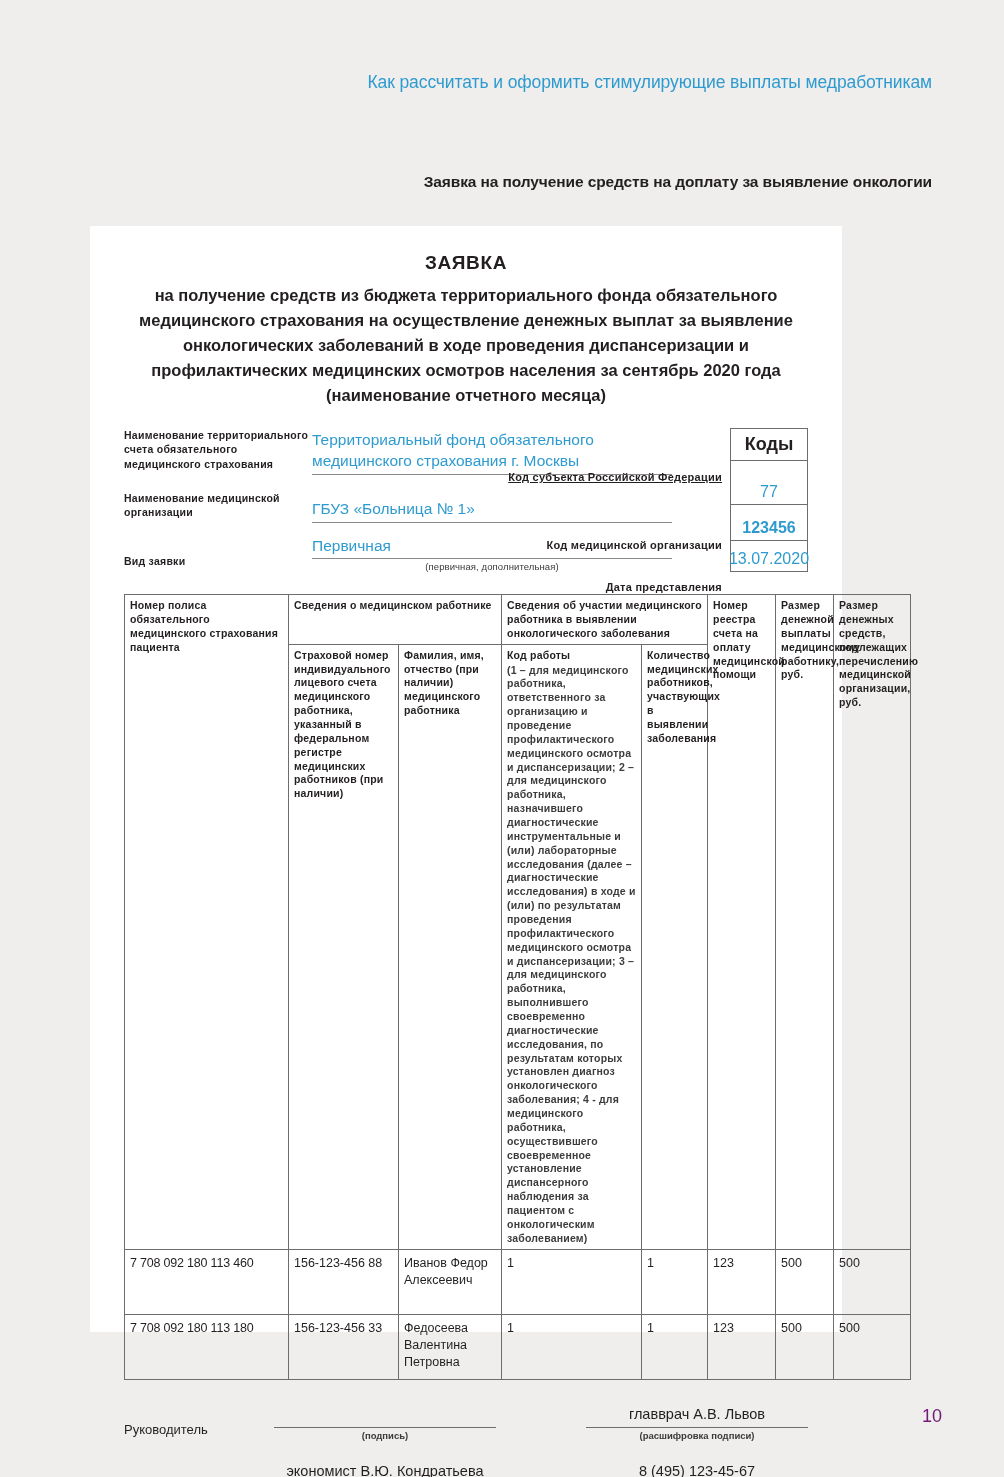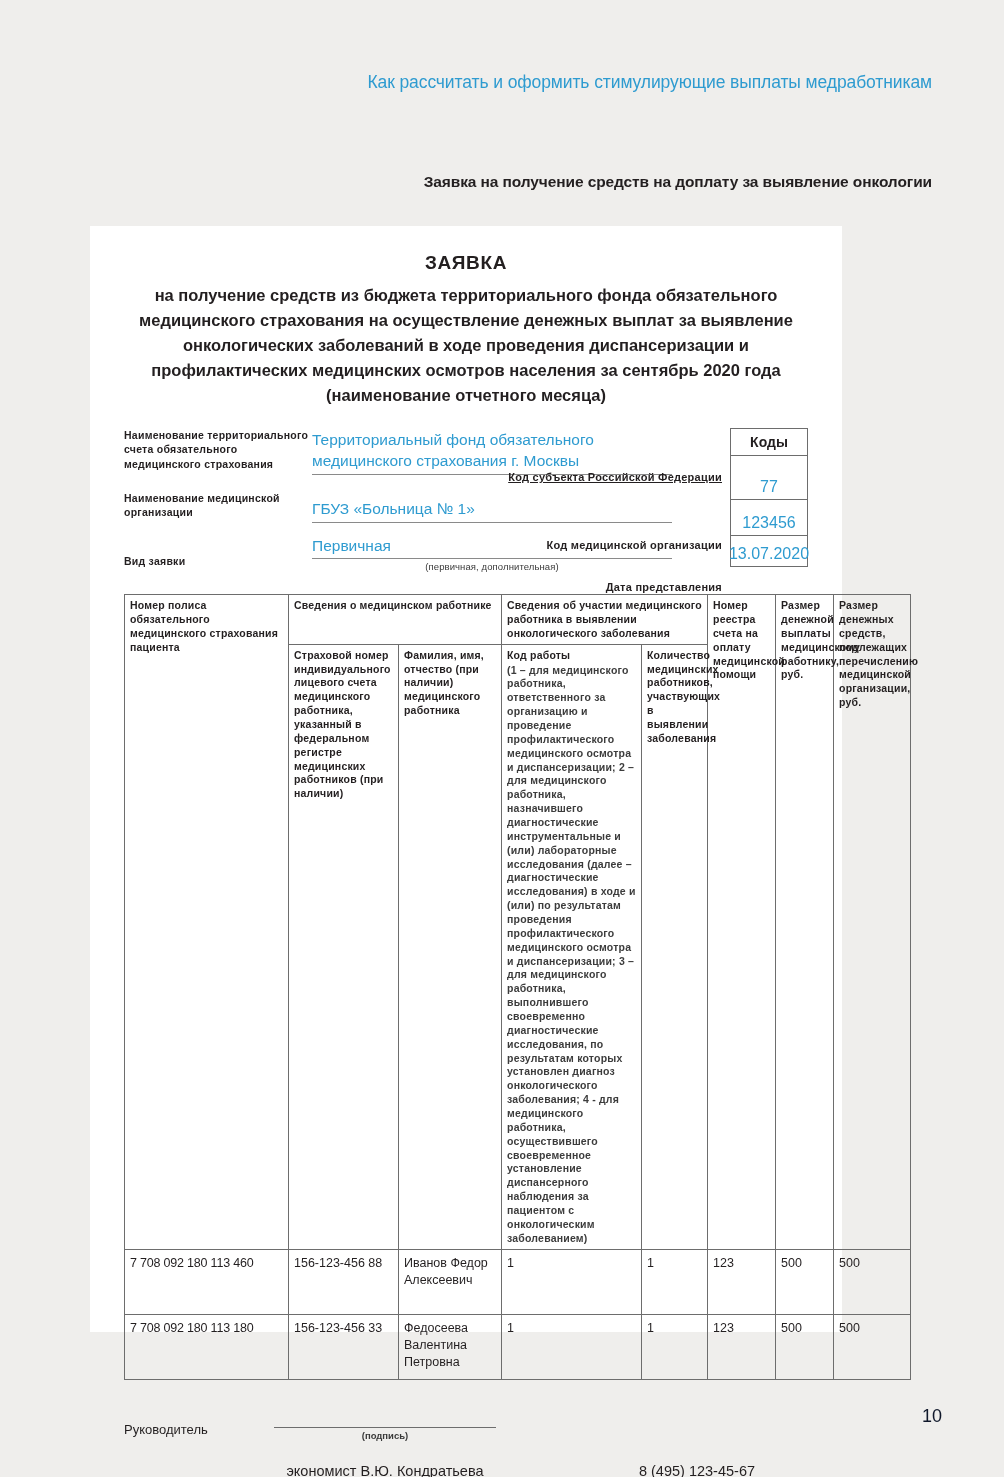--- a/index.html
+++ b/index.html
@@ -78,37 +78,37 @@
   .codes-box {
     position: absolute;
     right: 34px;
     top: 0;
     width: 78px;
     border: 1.5px solid #6d6d6d;
     box-sizing: border-box;
   }
   .codes-head {
     text-align: center;
-    font-size: 14px;
+    font-size: 18px;
     font-weight: bold;
     padding: 5px 0 5px;
     border-bottom: 1.5px solid #6d6d6d;
   }
   .codes-cell {
     height: 44px;
     border-bottom: 1.5px solid #6d6d6d;
     display: flex;
     align-items: flex-end;
     justify-content: center;
     padding-bottom: 3px;
     box-sizing: border-box;
     font-size: 16px;
     color: #2e9bd0;
   }
-  .codes-cell.c2 { height: 36px; }
+  .codes-cell.c2 { height: 36px; font-weight: bold; }
   .codes-cell.c3 { height: 30px; border-bottom: none; }
 
   
   .code-label {
     position: absolute;
     right: 120px;
     text-align: right;
     font-size: 11px;
     font-weight: bold;
     line-height: 1.28;
@@ -239,21 +239,21 @@
     padding-top: 2px;
     font-weight: bold;
   }
 
   
   .page-number {
     position: absolute;
     right: 62px;
     bottom: 50px;
     font-size: 18px;
-    color: #0f172a;
+    color: #701a75;
   }
 </style>
 </head>
 <body>
 
 <div class="running-header">Как рассчитать и оформить стимулирующие выплаты медработникам</div>
 
 <div class="section-caption">Заявка на получение средств на доплату за выявление онкологии</div>
 
 <div class="doc-card">
@@ -359,20 +359,24 @@
 
   <div class="sign-wrap">
 
     <div class="sign-row">
       <div class="sign-role">Руководитель</div>
       <div class="sign-line">
         <div class="sign-value">&nbsp;</div>
         <div class="sign-cap">(подпись)</div>
       </div>
       <div class="sign-gap"></div>
+      <div class="sign-line wide">
+        <div class="sign-value">главврач А.В. Львов</div>
+        <div class="sign-cap">(расшифровка подписи)</div>
+      </div>
     </div>
 
     <div class="sign-row">
       <div class="sign-role">Исполнитель</div>
       <div class="sign-line">
         <div class="sign-value">экономист В.Ю. Кондратьева</div>
         <div class="sign-cap">(должность)</div>
       </div>
       <div class="sign-gap"></div>
       <div class="sign-line wide">

